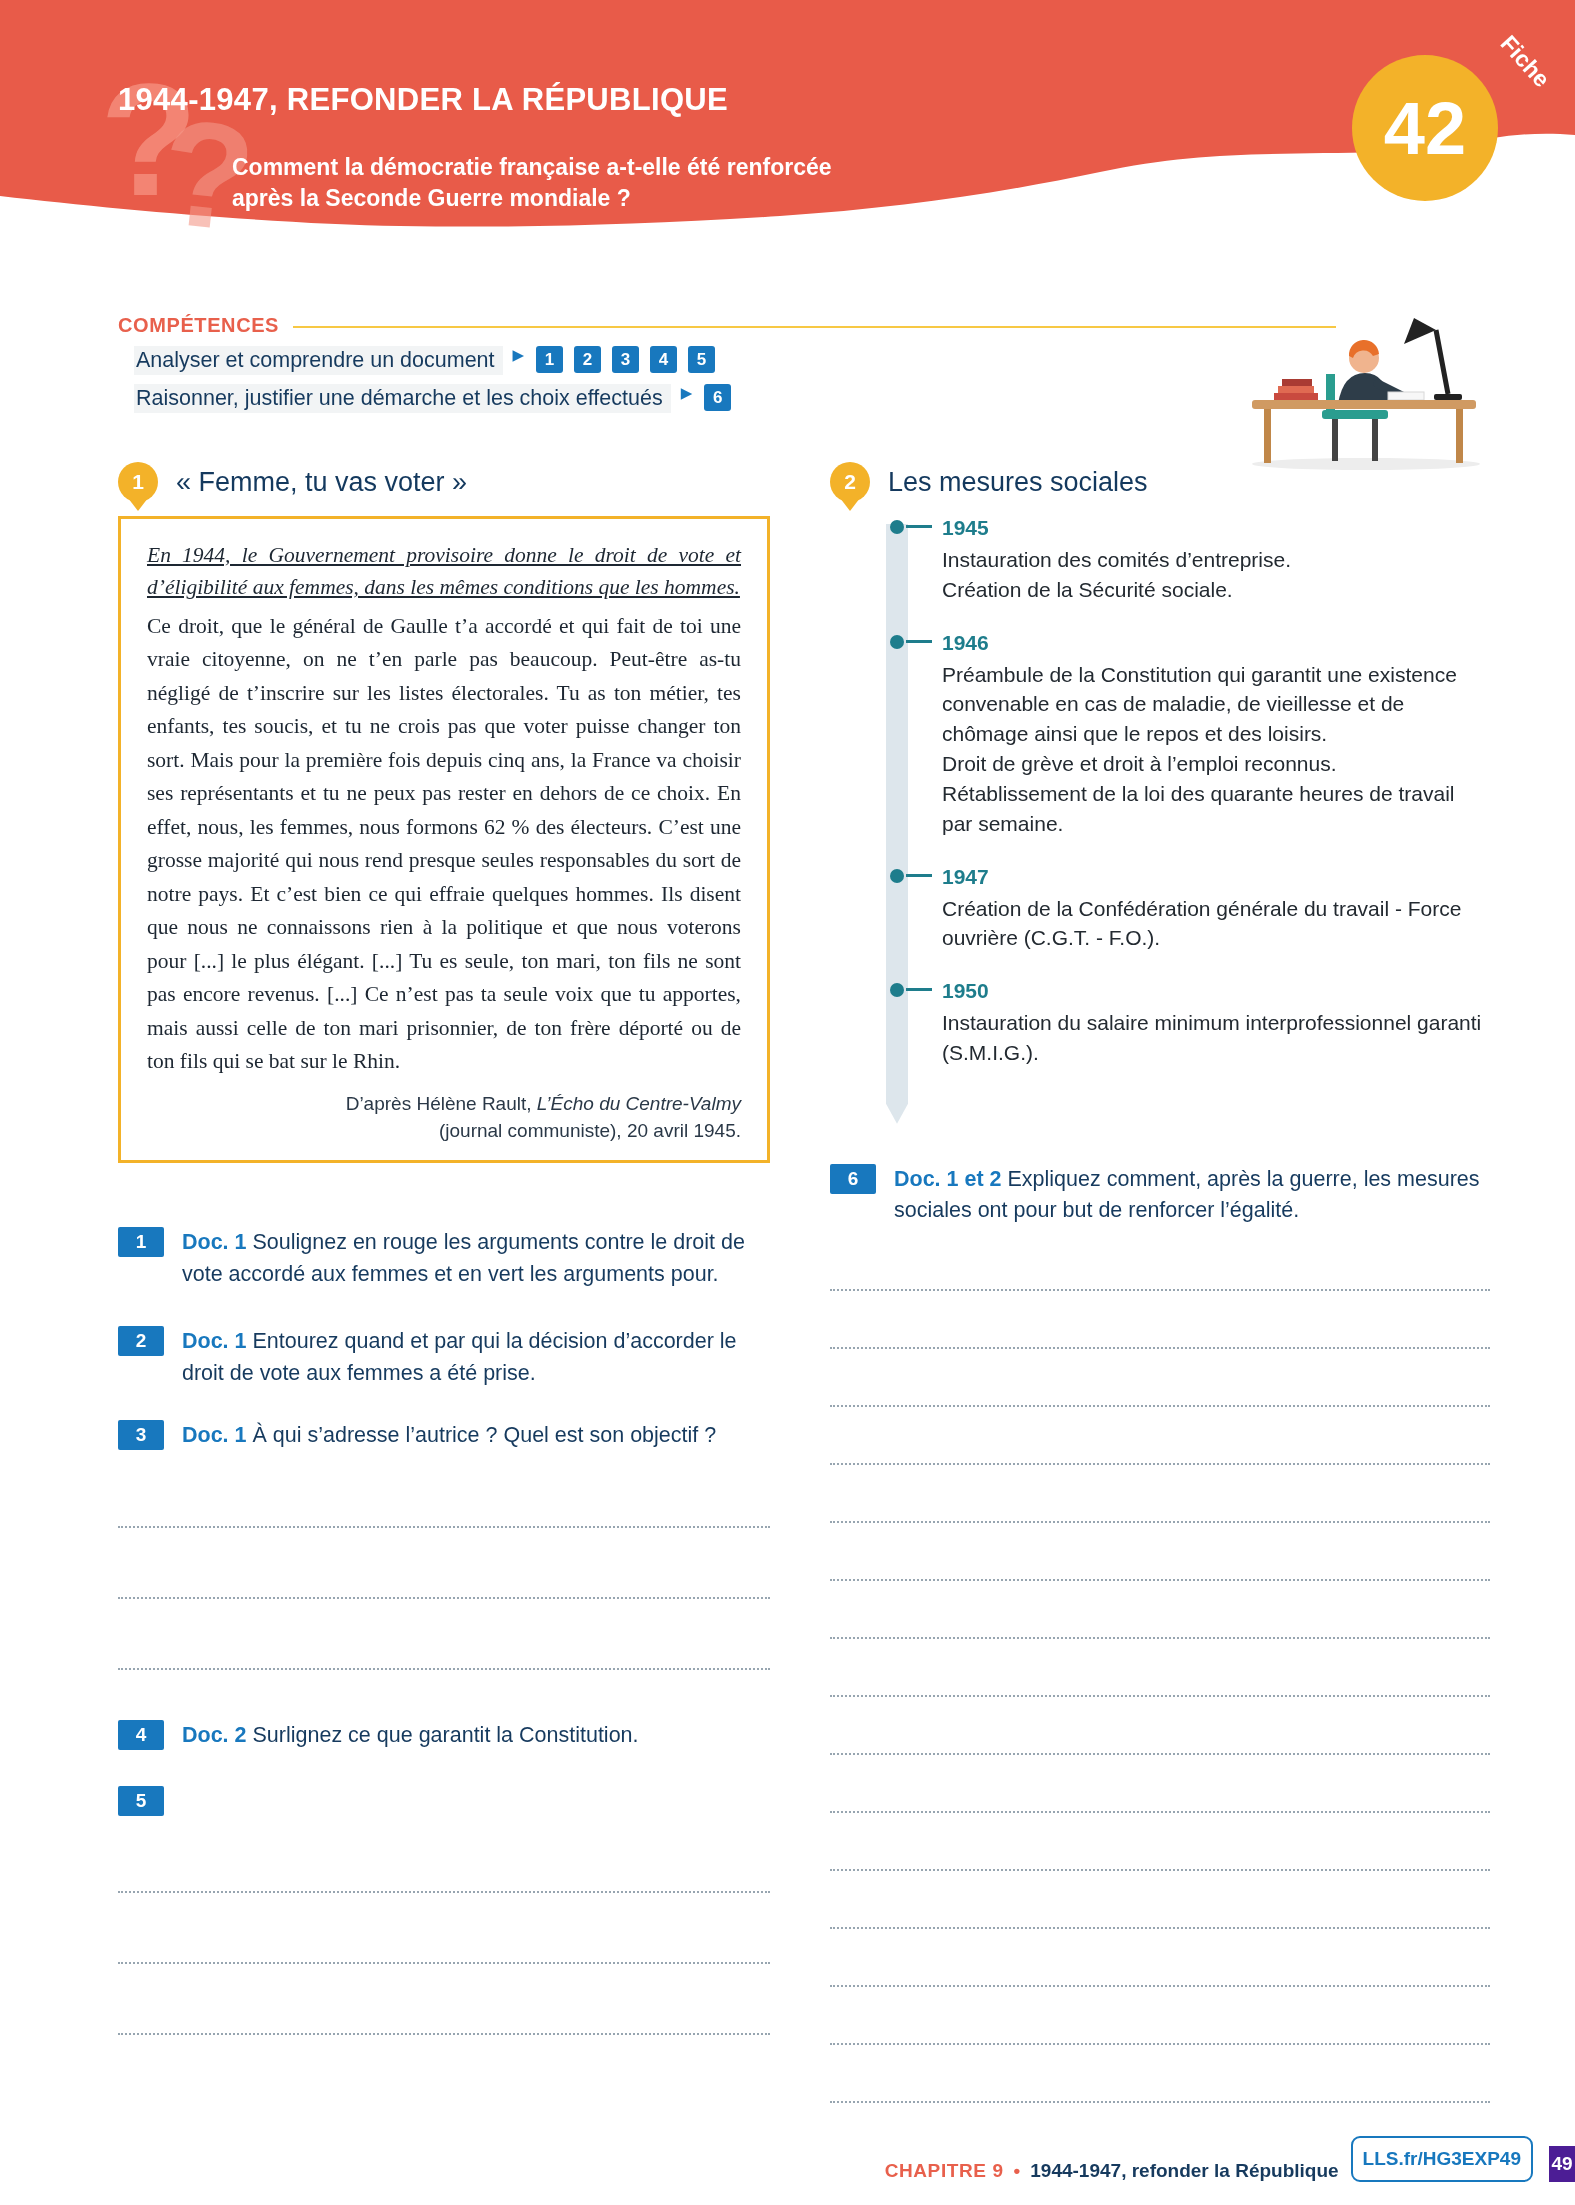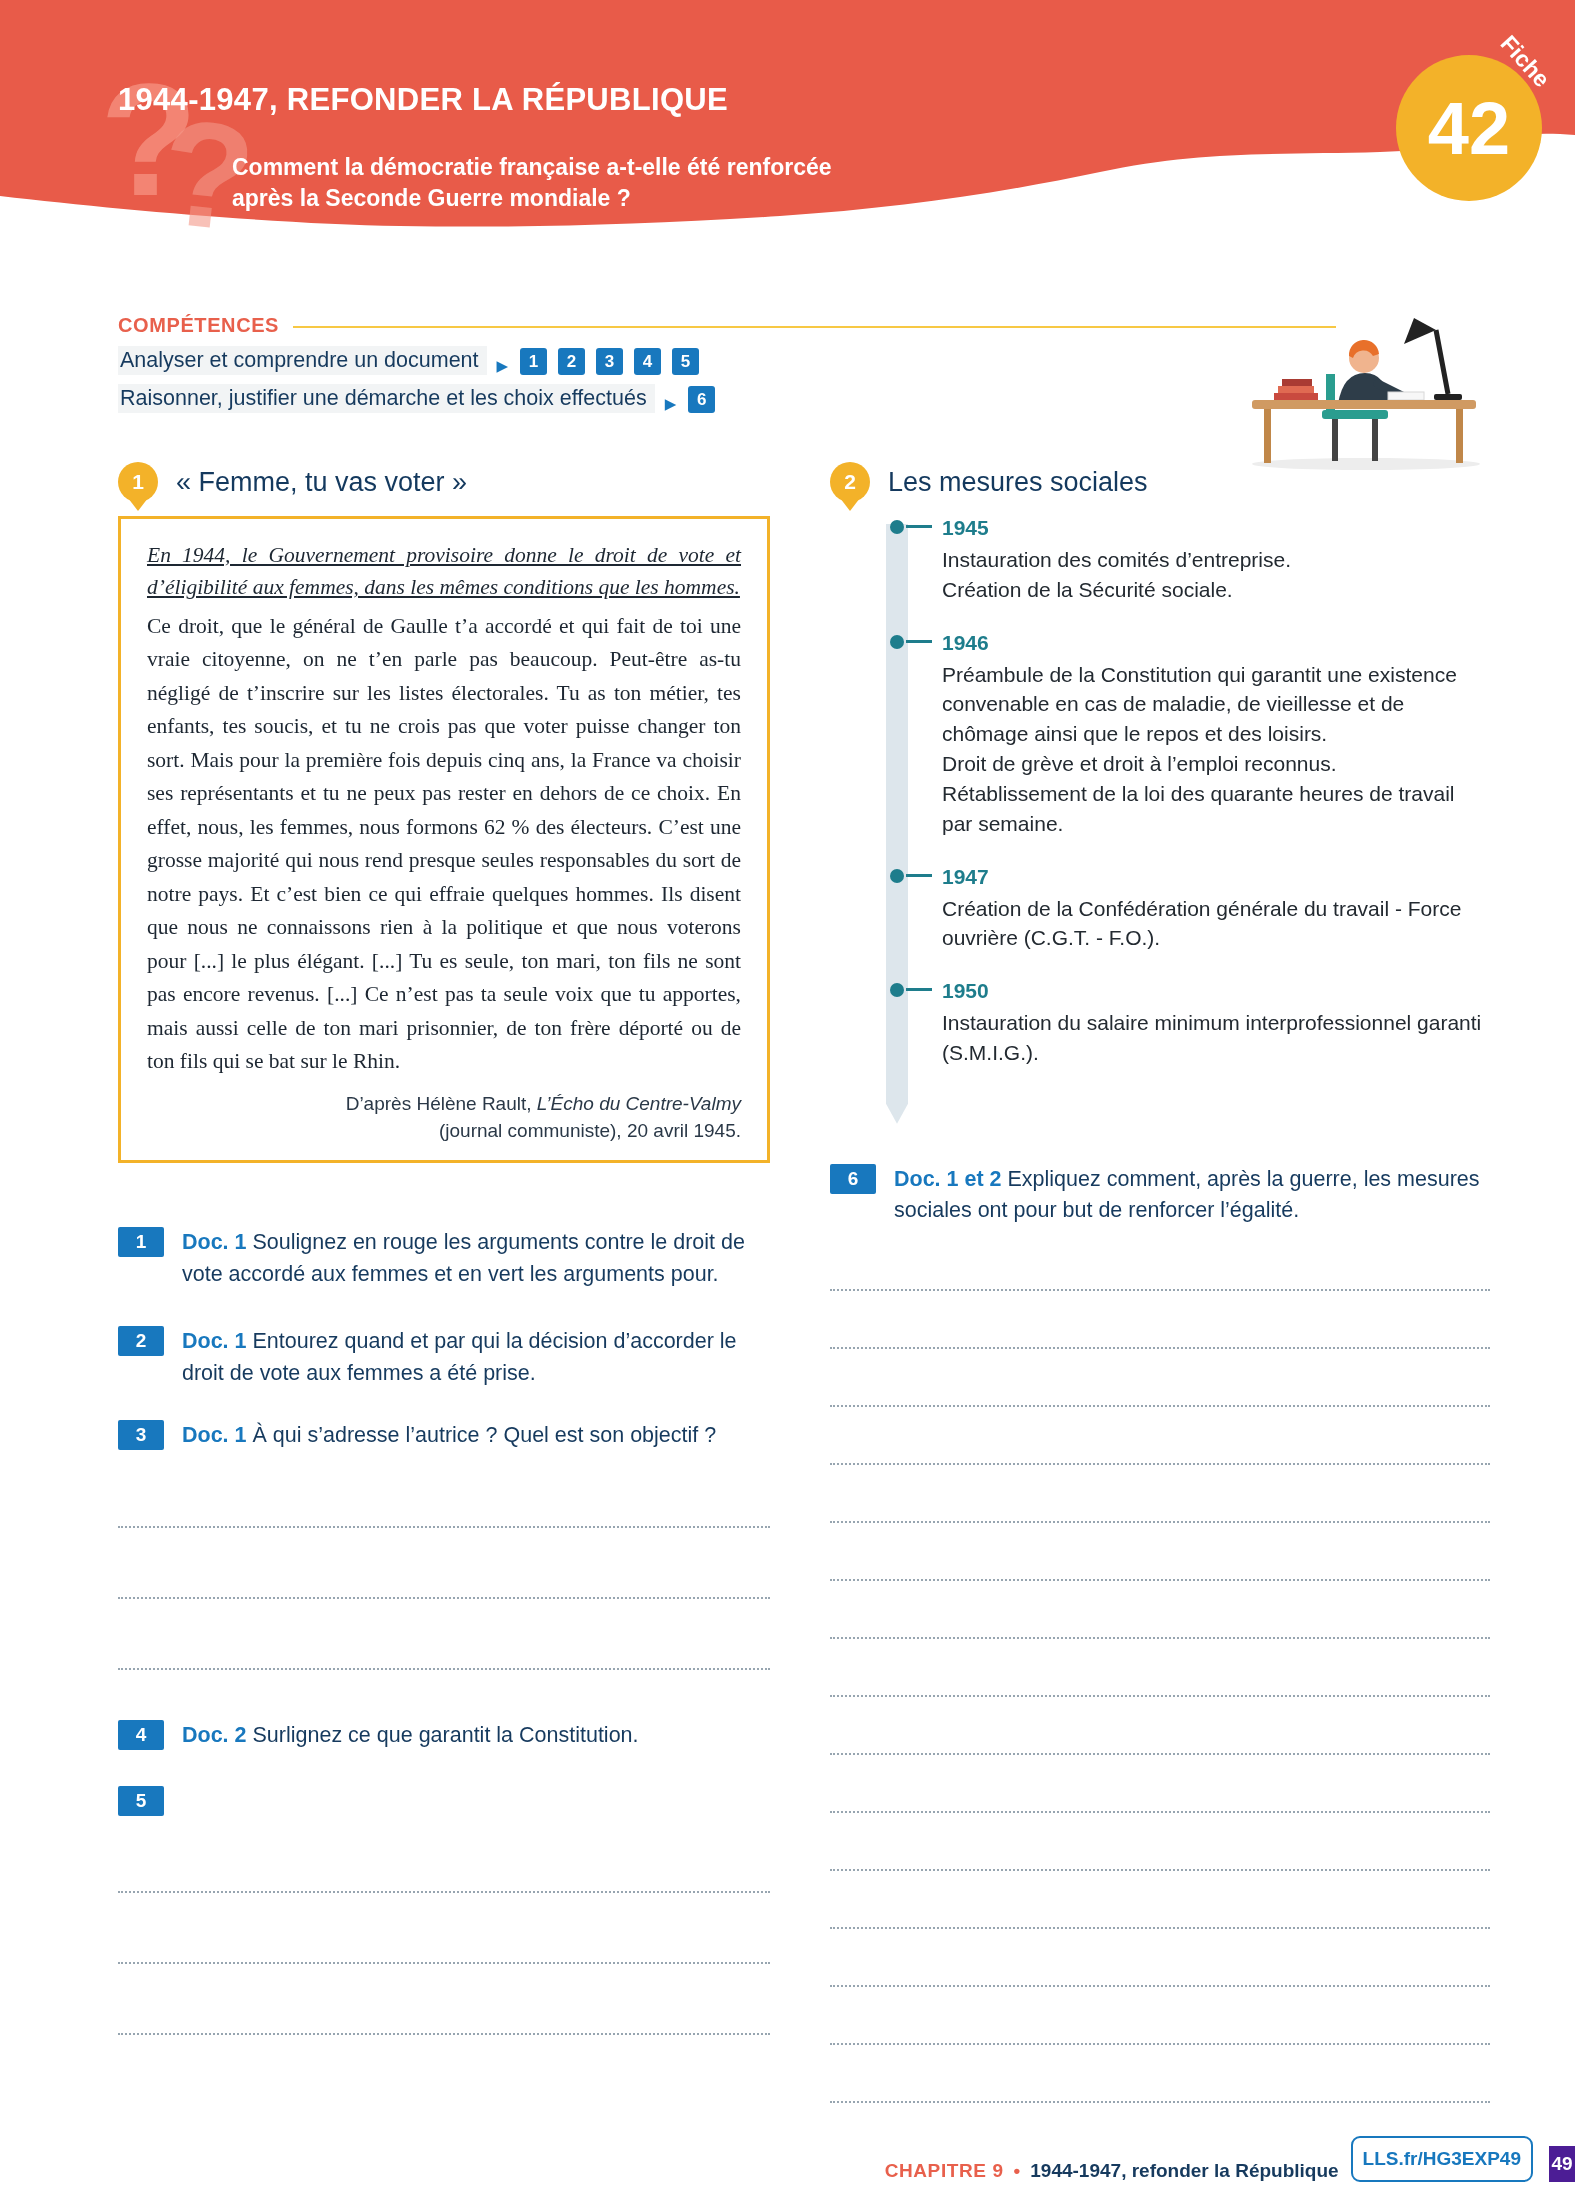--- a/index.html
+++ b/index.html
@@ -7,30 +7,30 @@
         font-family:"Liberation Sans",sans-serif;color:#163a5e;}
 
   
   .header-wave{position:absolute;top:0;left:0;width:1575px;height:260px;z-index:1;}
   .qmarks{position:absolute;left:100px;top:60px;z-index:2;font-weight:800;line-height:1;}
   .qmark1{position:absolute;left:0;top:0;font-size:160px;color:rgba(243,135,118,0.95);}
   .qmark2{position:absolute;left:62px;top:40px;font-size:150px;color:rgba(243,152,136,0.6);transform:rotate(6deg);}
   .header-title{position:absolute;left:118px;top:82px;z-index:3;color:#fff;font-size:31px;font-weight:bold;letter-spacing:0.3px;}
   .header-question{position:absolute;left:232px;top:152px;width:650px;z-index:3;color:#fff;font-size:23px;font-weight:bold;line-height:1.35;}
   .fiche-label{position:absolute;left:1495px;top:48px;z-index:3;color:#fff;font-size:23px;font-weight:bold;transform:rotate(48deg);}
-  .fiche-circle{position:absolute;left:1396px;top:55px;width:146px;height:146px;border-radius:50%;
+  .fiche-circle{position:absolute;left:1352px;top:55px;width:146px;height:146px;border-radius:50%;
                 background:#f3b229;z-index:4;display:flex;align-items:center;justify-content:center;
                 color:#fff;font-size:74px;font-weight:800;}
 
   
   .competences{position:absolute;left:118px;top:314px;width:1218px;z-index:5;}
   .comp-head-row{display:flex;align-items:center;}
   .comp-heading{color:#e8604c;font-weight:bold;font-size:20px;letter-spacing:0.6px;}
   .comp-divider{flex:1;border-top:2px solid #f7c844;margin-left:14px;margin-top:2px;}
-  .comp-row{display:flex;align-items:flex-end;margin-top:9px;font-size:21.5px;color:#163a5e;}
+  .comp-row{display:flex;align-items:flex-start;margin-top:9px;font-size:21.5px;color:#163a5e;margin-left:16px;}
   .comp-label{background:#f2f4f5;padding:2px 8px 2px 2px;}
   .comp-arrow{color:#1878be;font-size:15px;margin:0 12px 0 10px;}
   .badges{display:flex;gap:11px;}
   .badge{width:27px;height:27px;background:#1878be;color:#fff;font-weight:bold;font-size:17px;
          display:flex;align-items:center;justify-content:center;border-radius:3px;}
 
   
   .illustration{position:absolute;left:1238px;top:282px;z-index:4;}
 
   

